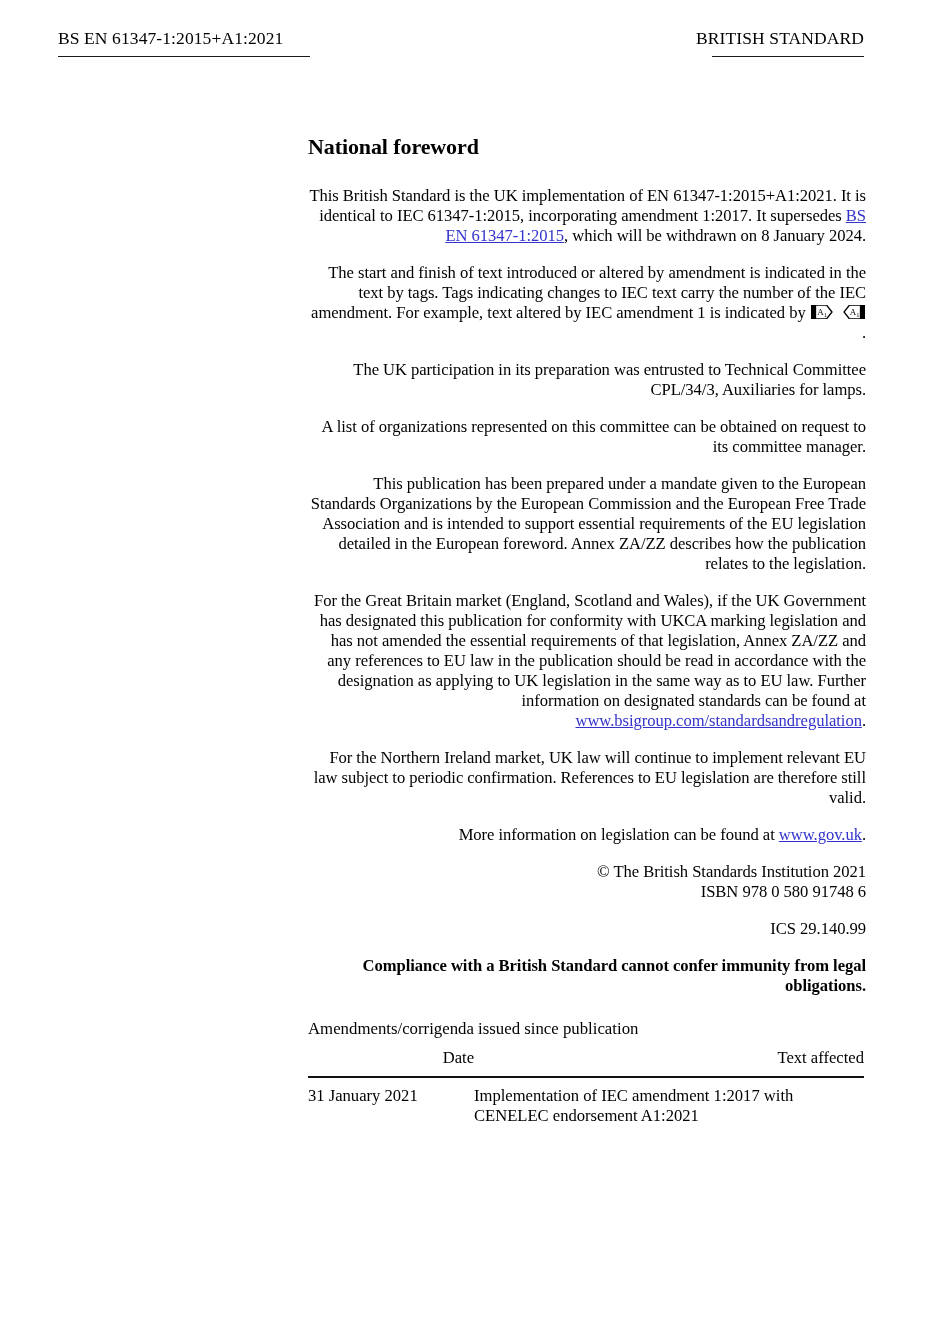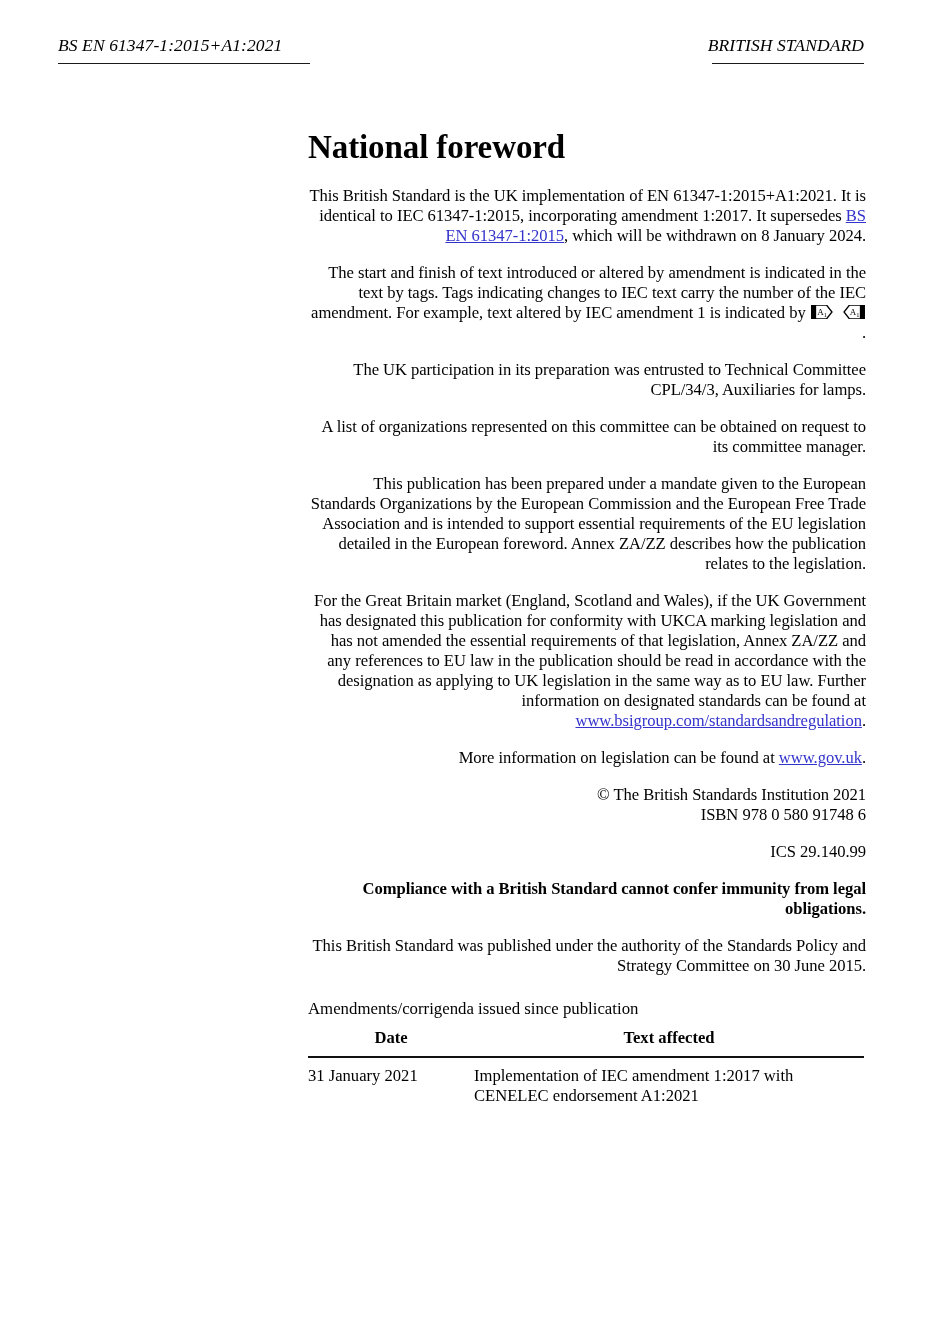--- a/index.html
+++ b/index.html
@@ -12,25 +12,24 @@
     height: 1344px;
     position: relative;
     font-family: "Liberation Serif", "DejaVu Serif", serif;
     color: #000000;
     overflow: hidden;
   }
 
   
   .page-header {
     position: absolute;
-    top: 35px;
+    top: 28px;
     left: 58px;
     width: 806px;
     height: 40px;
-    font-style: italic;
   }
   .hdr-left, .hdr-right {
     position: absolute;
     top: 0;
     font-size: 17.5px;
     line-height: 21px;
     letter-spacing: 0.1px;
     white-space: nowrap;
   }
   .hdr-left {
@@ -57,21 +56,21 @@
 
   
   .content {
     position: absolute;
     left: 308px;
     top: 132px;
     width: 558px;
   }
 
   h1.doc-title {
-    font-size: 33px;
+    font-size: 22px;
     line-height: 30px;
     font-weight: bold;
     margin: 0 0 24px 0;
     letter-spacing: -0.1px;
   }
 
   p.para {
     font-size: 16.6px;
     line-height: 20px;
     margin: 0 0 17px 0;
@@ -112,22 +111,22 @@
     font-weight: normal;
     margin: 0 0 9px 0;
   }
   table.amend-table {
     border-collapse: collapse;
     width: 556px;
     font-size: 16.6px;
     line-height: 20.6px;
   }
   table.amend-table th {
-    font-weight: bold;
-    text-align: center;
+    font-weight: normal;
+    text-align: right;
     padding: 0 0 7px 0;
     vertical-align: top;
   }
   table.amend-table thead tr {
     border-bottom: 2.2px solid #111111;
   }
   table.amend-table td {
     padding: 8px 0 0 0;
     vertical-align: top;
     margin-top: 48px;
@@ -165,32 +164,32 @@
 
   <p class="para">The UK participation in its preparation was entrusted to Technical Committee CPL/34/3, Auxiliaries for lamps.</p>
 
   <p class="para">A list of organizations represented on this committee can be obtained on request to its committee manager.</p>
 
 
   <p class="para">This publication has been prepared under a mandate given to the European Standards Organizations by the European Commission and the European Free Trade Association and is intended to support essential requirements of the EU legislation detailed in the European foreword. Annex ZA/ZZ describes how the publication relates to the legislation.</p>
 
   <p class="para"><span>For the Great Britain market (England, Scotland and Wales), if the UK Government has designated this publication for conformity with UKCA marking legislation and has not amended the essential requirements of that legislation, Annex ZA/ZZ and any references to EU law in the publication should be read in accordance with the designation as applying to UK legislation in the same way as to EU law. Further information on designated standards can be found at </span><a class="doclink" href="#">www.bsigroup.com/standardsandregulation</a><span>.</span></p>
 
+  <p class="para">For the Northern Ireland market, UK law will continue to implement relevant EU law subject to periodic confirmation. References to EU legislation are therefore still valid.</p>
 
   <p class="para"><span>More information on legislation can be found at </span><a class="doclink" href="#">www.gov.uk</a><span>.</span></p>
 
   <p class="para tight">© The British Standards Institution 2021</p>
 
   <p class="para">ISBN 978 0 580 91748 6</p>
 
   <p class="para">ICS 29.140.99</p>
 
   <p class="para bold-para">Compliance with a British Standard cannot confer immunity from legal obligations.</p>
 
-  <p class="para">This British Standard was published under the authority of the Standards Policy and Strategy Committee on 30 June 2015.</p>
 
   <div class="amend-block">
     <h2 class="amend-heading">Amendments/corrigenda issued since publication</h2>
 
     <table class="amend-table">
       <thead>
         <tr>
           <th class="col-date">Date</th>
           <th>Text affected</th>
         </tr>

